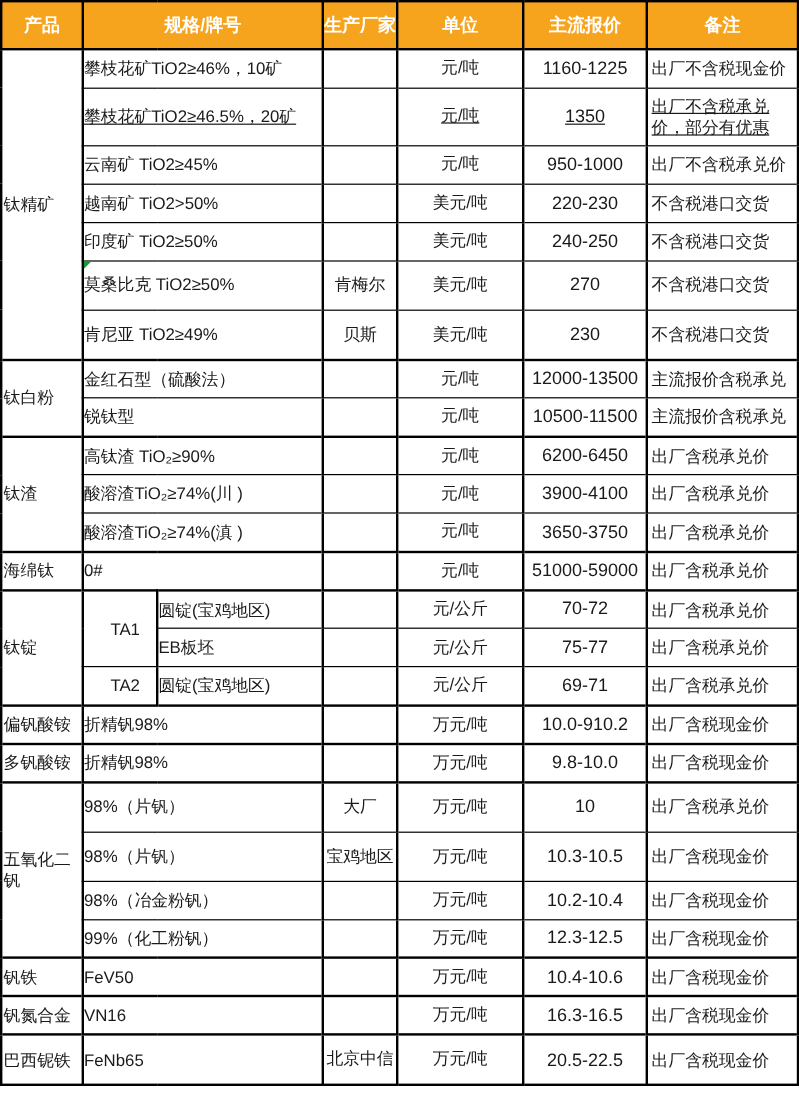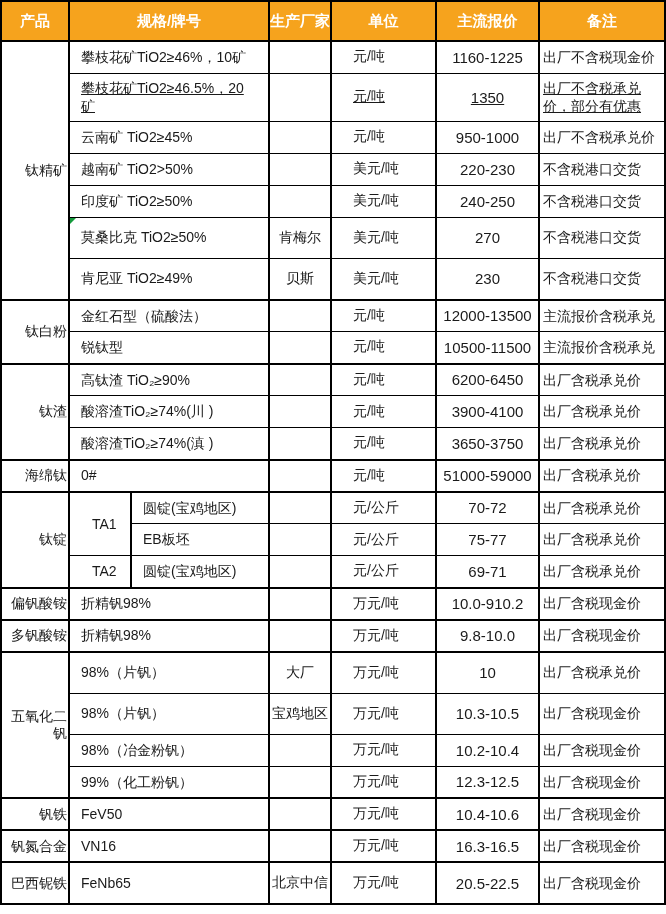--- a/index.html
+++ b/index.html
@@ -6,25 +6,25 @@
   body{font-family:"Liberation Sans","DejaVu Sans",sans-serif;color:#1a1a1a;}
   table{border-collapse:collapse;table-layout:fixed;width:664px;}
   th,td{border:1px solid #000;border-left-width:2px;border-right-width:2px;overflow:hidden;padding:0;vertical-align:middle;}
   thead tr{height:40px;}
   tbody tr{height:32px;}
   tr.row-tall{height:48px;text-decoration:underline;}
   thead th{background:#F6A31D;color:#ffffff;font-weight:bold;font-size:15px;text-align:center;border-bottom-width:2px;border-top-width:2px;}
   tbody td{font-size:14px;}
   .sec-start td{border-top-width:2px;}
   tbody tr:last-child td{border-bottom-width:2px;}
-  .c-prod{text-align:right;line-height:1.2;padding:0 1px;margin-top:14px;}
-  .c-spec{text-align:left;padding:0 11px;line-height:1.3;position:relative;}
+  .c-prod{text-align:left;line-height:1.2;padding:0 1px;margin-top:14px;}
+  .c-spec{text-align:left;padding:0 0;line-height:1.3;position:relative;}
   .c-grade{text-align:left;padding:0 22px;}
   .c-maker{text-align:center;padding:11px 1px;}
-  .c-unit{text-align:left;padding:0 21px;}
+  .c-unit{text-align:center;padding:0 4px;}
   .c-price{text-align:center;font-size:15px;}
   .c-note{text-align:left;padding:0 3px;line-height:1.3;}
   .corner{position:absolute;top:0;left:0;width:0;height:0;border-top:6px solid #149B3C;border-right:6px solid transparent;}
 </style>
 </head>
 <body>
 
 <table>
   <colgroup>
     <col style="width:68px">

